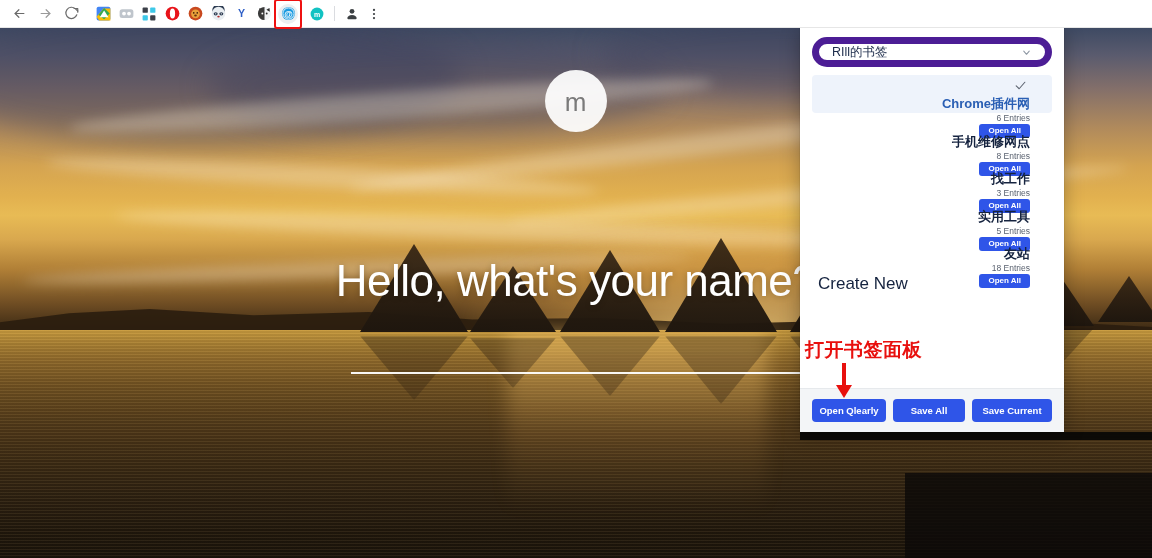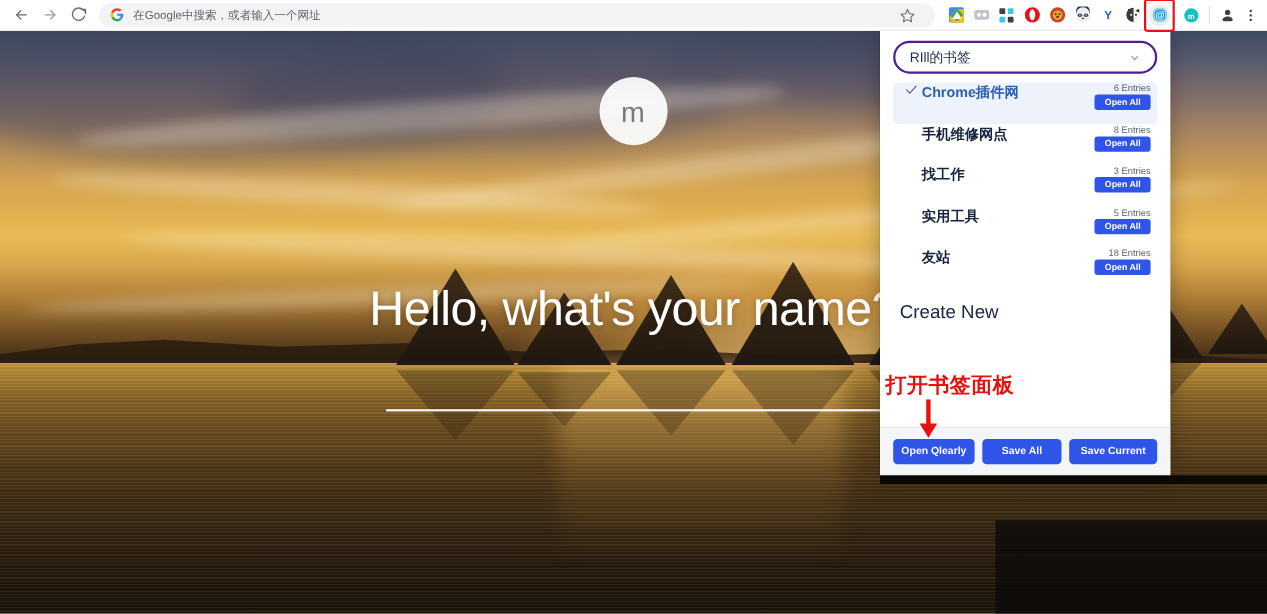--- a/index.html
+++ b/index.html
@@ -190,41 +190,42 @@
   }
   .search-box .mag { margin-right: 9px; color: #8b95a1; display:flex; }
   .search-box .ph {
     font-size: 12.5px; color: #67717d;
     font-family: "Liberation Sans", sans-serif;
   }
 
   .board-select {
     margin-top: 11px;
     height: 30px;
-    border: 2px solid #4c1d95;
+    border: 7px solid #4c1d95;
     border-radius: 15px;
     display: flex; align-items: center;
     padding: 0 13px;
     cursor: pointer;
     background: #fff;
   }
   .board-select .label {
     font-size: 12.5px; color: #1c2b4a; font-weight: 400;
     flex: 1;
   }
   .board-select .chev { color: #8b95a1; display: flex; }
 
   .bm-list { margin-top: 8px; }
   .bm-row {
     position: relative;
     height: 37.5px;
-    display: flex; align-items: flex-start;
-    padding: 0 6px 0 6px;
+    display: flex; align-items: flex-end;
+    padding: 0 22px 0 6px;
     border-radius: 4px;
     cursor: pointer;
+    flex-direction: column;
   }
   .bm-row.active { background: #eef3fb; }
   .bm-check {
     width: 20px; flex: 0 0 20px;
     display: flex; align-items: center; justify-content: center;
     color: #5d6470;
   }
   .bm-name {
     font-size: 13px; font-weight: bold;
     color: #15233f;
@@ -368,34 +369,20 @@
           </svg>
       </div>
       <div class="nav-btn">
         <svg width="15" height="15" viewBox="0 0 24 24" fill="none" stroke="#6a6a6a" stroke-width="1.9" stroke-linecap="round" stroke-linejoin="round">
             <polyline points="22 10 22 4 16 4"></polyline>
             <path d="M20.49 14a9 9 0 1 1-2.13-9.36L22 8"></path>
           </svg>
       </div>
     </div>
 
-    <div class="omnibox">
-      <svg class="g-logo" viewBox="0 0 48 48">
-        <path fill="#4285F4" d="M45 24c0-1.6-.1-2.7-.4-3.9H24v7.1h12c-.2 1.9-1.5 4.8-4.4 6.8l6.7 5.2C42.2 35.6 45 30.3 45 24z"></path>
-        <path fill="#34A853" d="M24 46c5.9 0 10.9-2 14.5-5.3l-6.9-5.3c-1.8 1.3-4.3 2.2-7.6 2.2-5.8 0-10.7-3.8-12.5-9.1l-7.1 5.5C8 41.2 15.4 46 24 46z"></path>
-        <path fill="#FBBC05" d="M11.5 28.5c-.5-1.4-.8-2.9-.8-4.5s.3-3.1.8-4.5l-7.2-5.6C2.8 16.9 2 20.3 2 24s.8 7.1 2.3 10.1l7.2-5.6z"></path>
-        <path fill="#EA4335" d="M24 10.6c4.1 0 6.9 1.8 8.5 3.3l6.2-6C34.9 4.4 29.9 2 24 2 15.4 2 8 6.8 4.3 13.9l7.2 5.6C13.3 14.4 18.2 10.6 24 10.6z"></path>
-      </svg>
-      <div class="omni-text">在Google中搜索，或者输入一个网址</div>
-      <div class="star-btn">
-        <svg width="14" height="14" viewBox="0 0 24 24" fill="none" stroke="#6a6a6a" stroke-width="1.7" stroke-linejoin="round">
-            <polygon points="12 2.8 15 9.3 22 10.2 17 15 18.3 22 12 18.6 5.7 22 7 15 2 10.2 9 9.3"></polygon>
-          </svg>
-      </div>
-    </div>
 
     <div class="ext-tray" style="margin-left:8px;">
 
       <div class="ext-icon">
         <svg width="15" height="15" viewBox="0 0 24 24">
           <rect x="1" y="1" width="22" height="22" rx="3" fill="#4285F4"></rect>
           <path d="M1 17 L12 4 L23 4 L23 23 L5 23 Z" fill="#FBBC05"></path>
           <path d="M4 14 L13 3 L22 12 L13 21 Z" fill="#34A853"></path>
           <path d="M6 18 L13 7 L20 18 Z" fill="#ffffff"></path>
         </svg>

